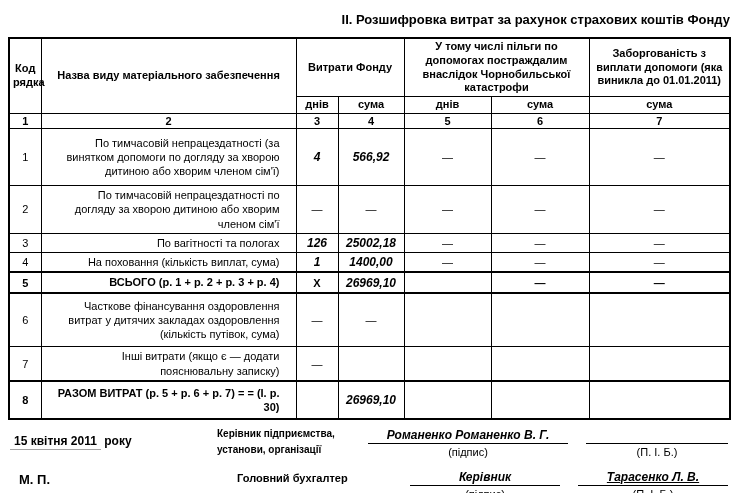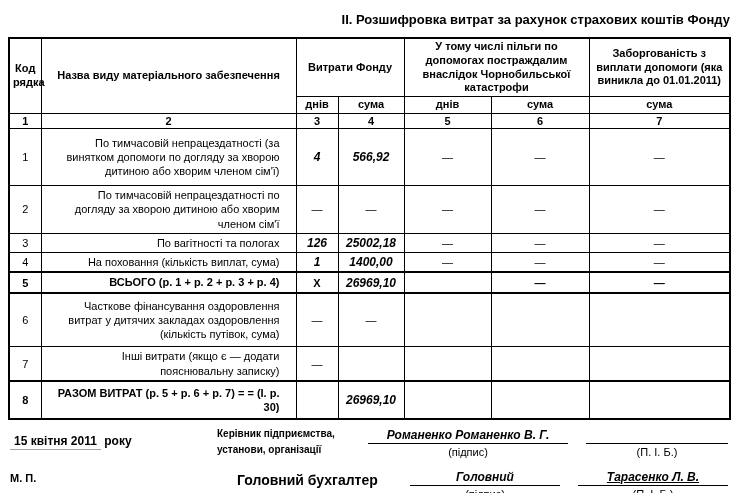--- a/index.html
+++ b/index.html
@@ -35,22 +35,22 @@
   .footer .abs { position:absolute; }
   .f-date { left:2px; top:14px; font-size:12px; font-weight:bold; }
   .f-date .u { border-bottom:1px solid #a3a3a3; padding:0 4px 1px 4px; }
   .f-dir-label { left:209px; top:6px; font-size:10px; font-weight:bold; line-height:16px; }
   .f-sig-line { border-bottom:1px solid #000; text-align:center; font-size:12px; font-weight:bold; font-style:italic; height:16px; }
   .f-dir-sig { left:360px; top:8px; width:200px; }
   .f-dir-pib { left:578px; top:8px; width:142px; }
   .f-caption { font-size:11px; text-align:center; color:#000; }
   .f-cap-sig1 { left:400px; top:26px; width:120px; }
   .f-cap-pib1 { left:578px; top:26px; width:142px; }
-  .f-mp { left:2px; top:52px; font-size:11px; font-weight:bold; }
-  .f-acc-label { left:207px; top:52px; font-size:14px; font-weight:bold;padding-left:22px; }
+  .f-mp { left:11px; top:52px; font-size:13px; font-weight:bold; }
+  .f-acc-label { left:207px; top:52px; font-size:11px; font-weight:bold;padding-left:22px; }
   .f-acc-sig { left:402px; top:50px; width:150px; }
   .f-acc-name { left:570px; top:50px; width:150px;text-decoration:underline; }
   .f-cap-sig2 { left:402px; top:68px; width:150px; }
   .f-cap-pib2 { left:570px; top:68px; width:150px; }
   .f-ellipsis { left:0; top:84px; width:721px; text-align:center; font-size:12px; }
 </style>
 </head>
 <body>
 
 <div class="page">
@@ -176,21 +176,21 @@
       <div>Керівник підприємства,</div>
       <div>установи, організації</div>
     </div>
     <div class="abs f-sig-line f-dir-sig">Романенко Романенко В. Г.</div>
     <div class="abs f-sig-line f-dir-pib"></div>
     <div class="abs f-caption f-cap-sig1">(підпис)</div>
     <div class="abs f-caption f-cap-pib1">(П. І. Б.)</div>
 
     <div class="abs f-mp">М. П.</div>
     <div class="abs f-acc-label">Головний бухгалтер</div>
-    <div class="abs f-sig-line f-acc-sig">Головний</div>
+    <div class="abs f-sig-line f-acc-sig">Керівник</div>
     <div class="abs f-sig-line f-acc-name">Тарасенко Л. В.</div>
     <div class="abs f-caption f-cap-sig2">(підпис)</div>
     <div class="abs f-caption f-cap-pib2">(П. І. Б.)</div>
 
     <div class="abs f-ellipsis">&lt;…&gt;</div>
   </div>
 
 </div>
 
 </body></html>

